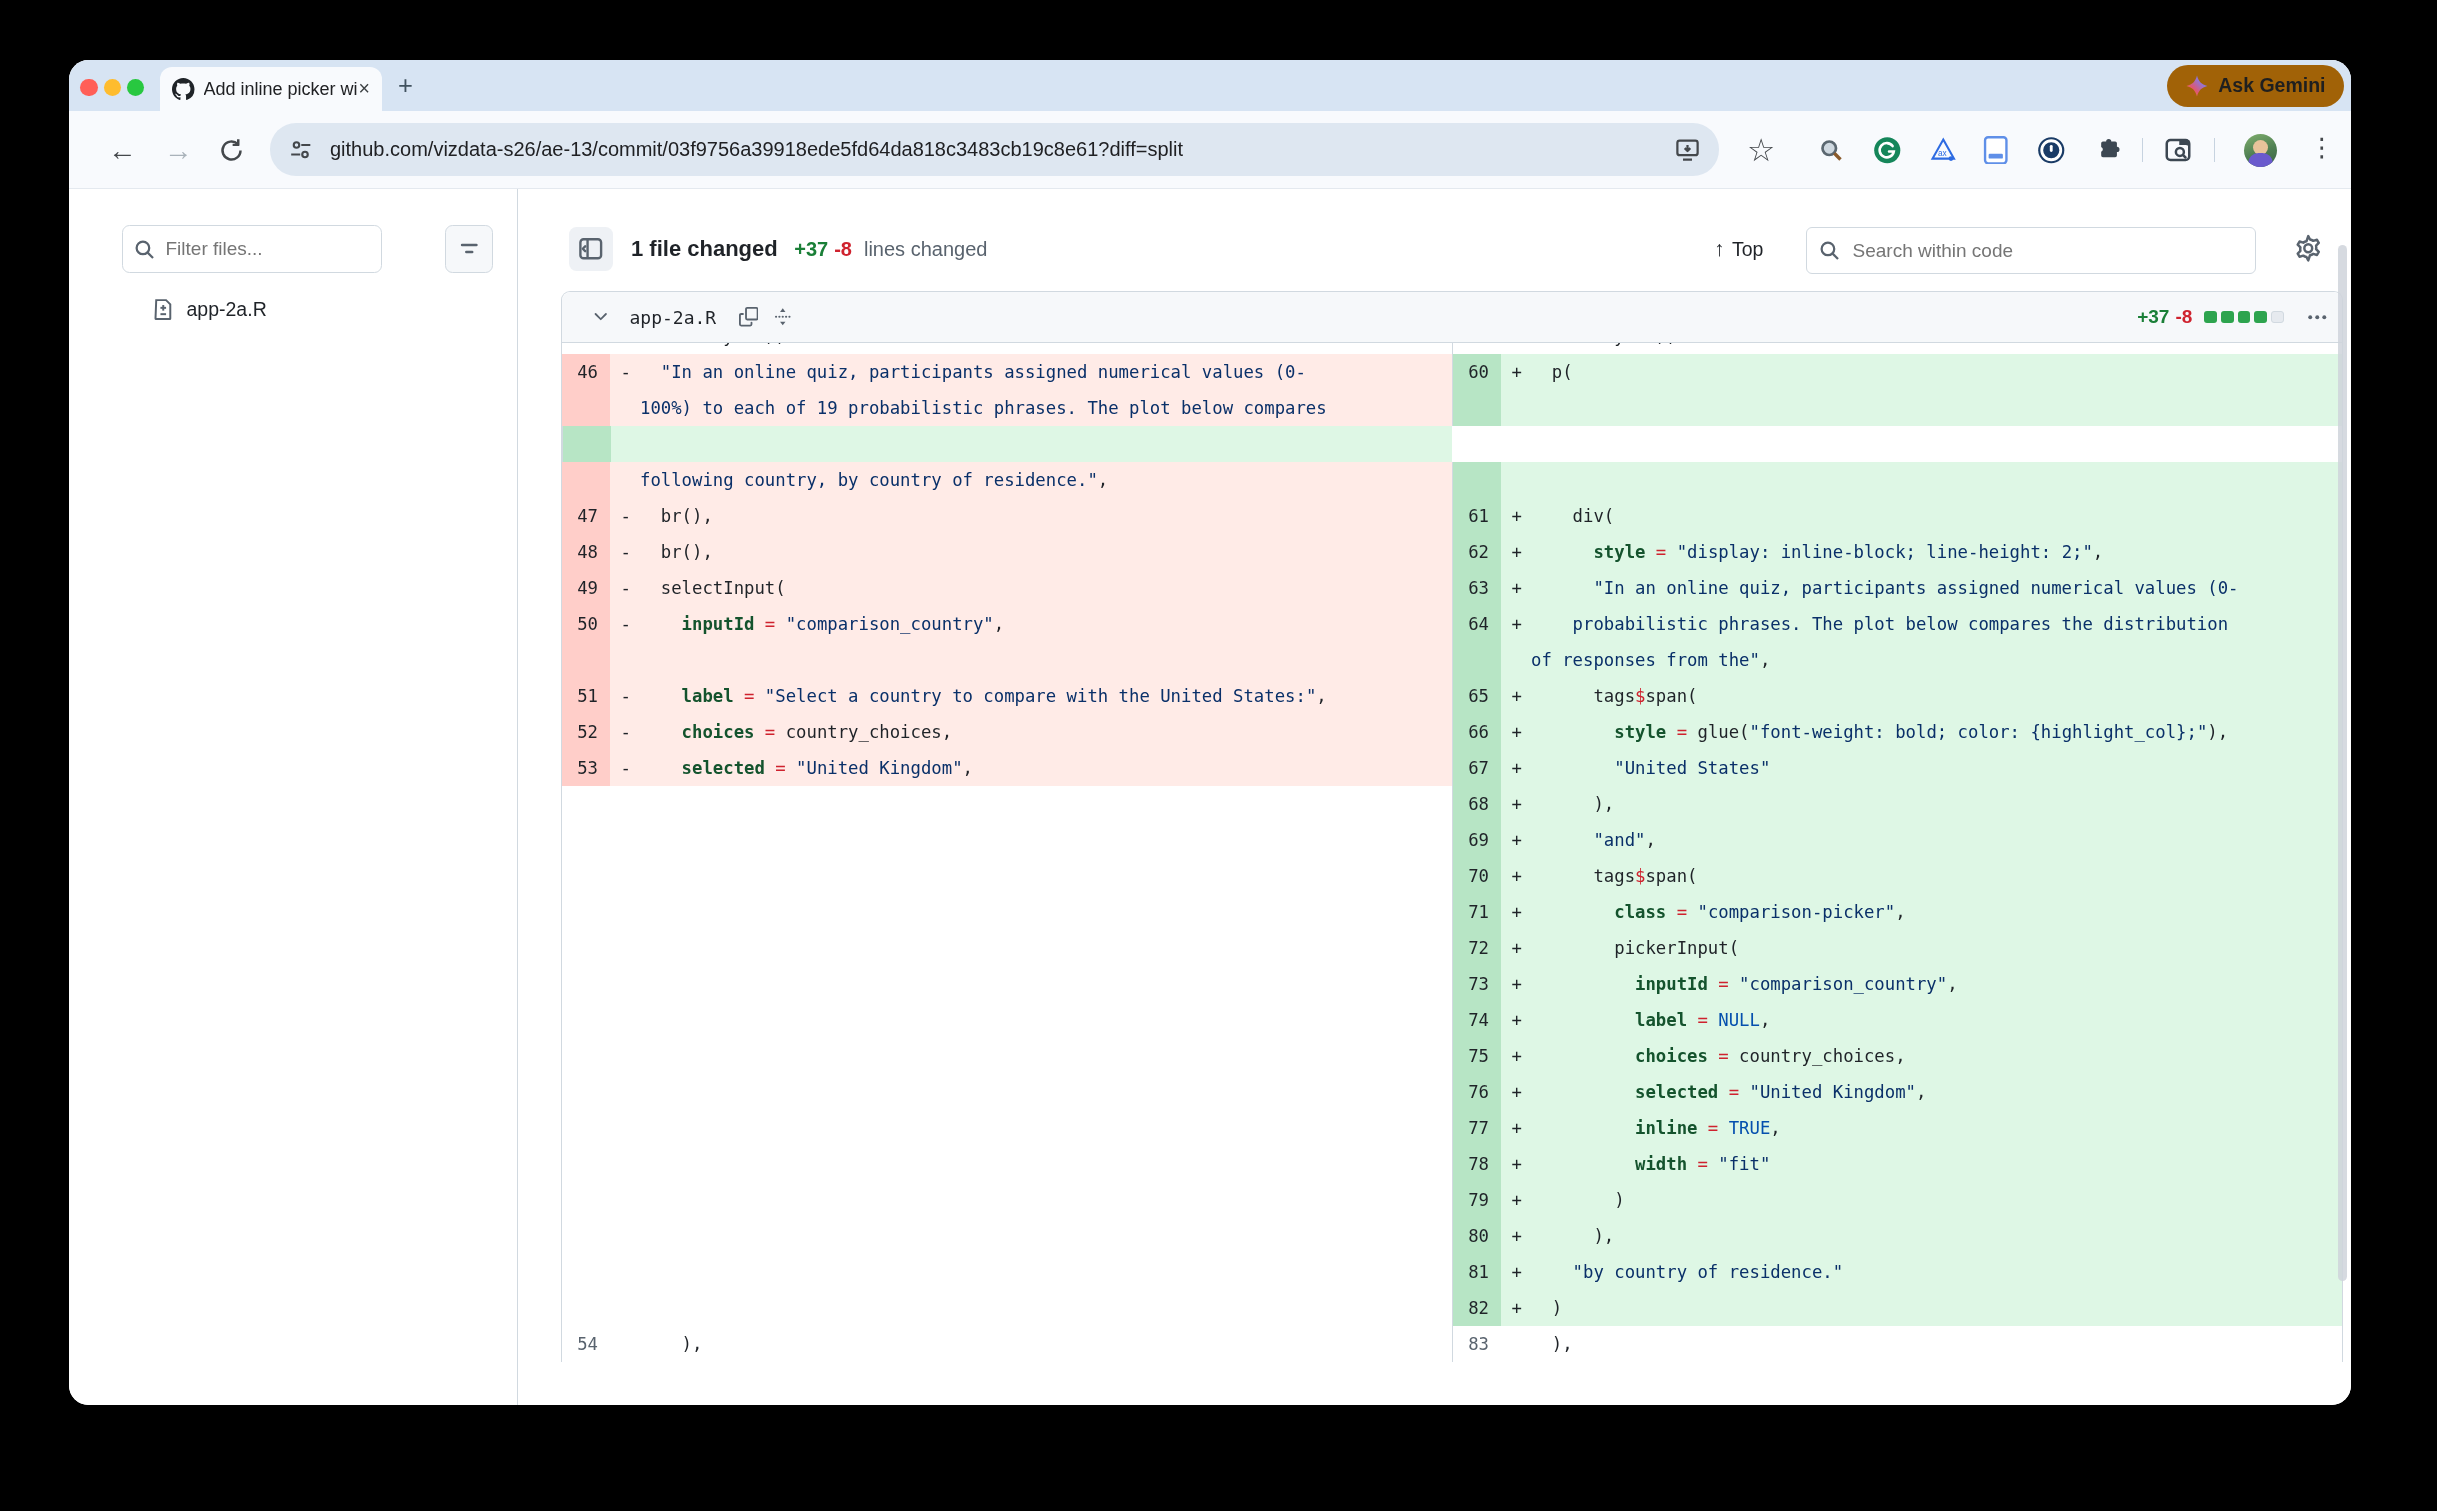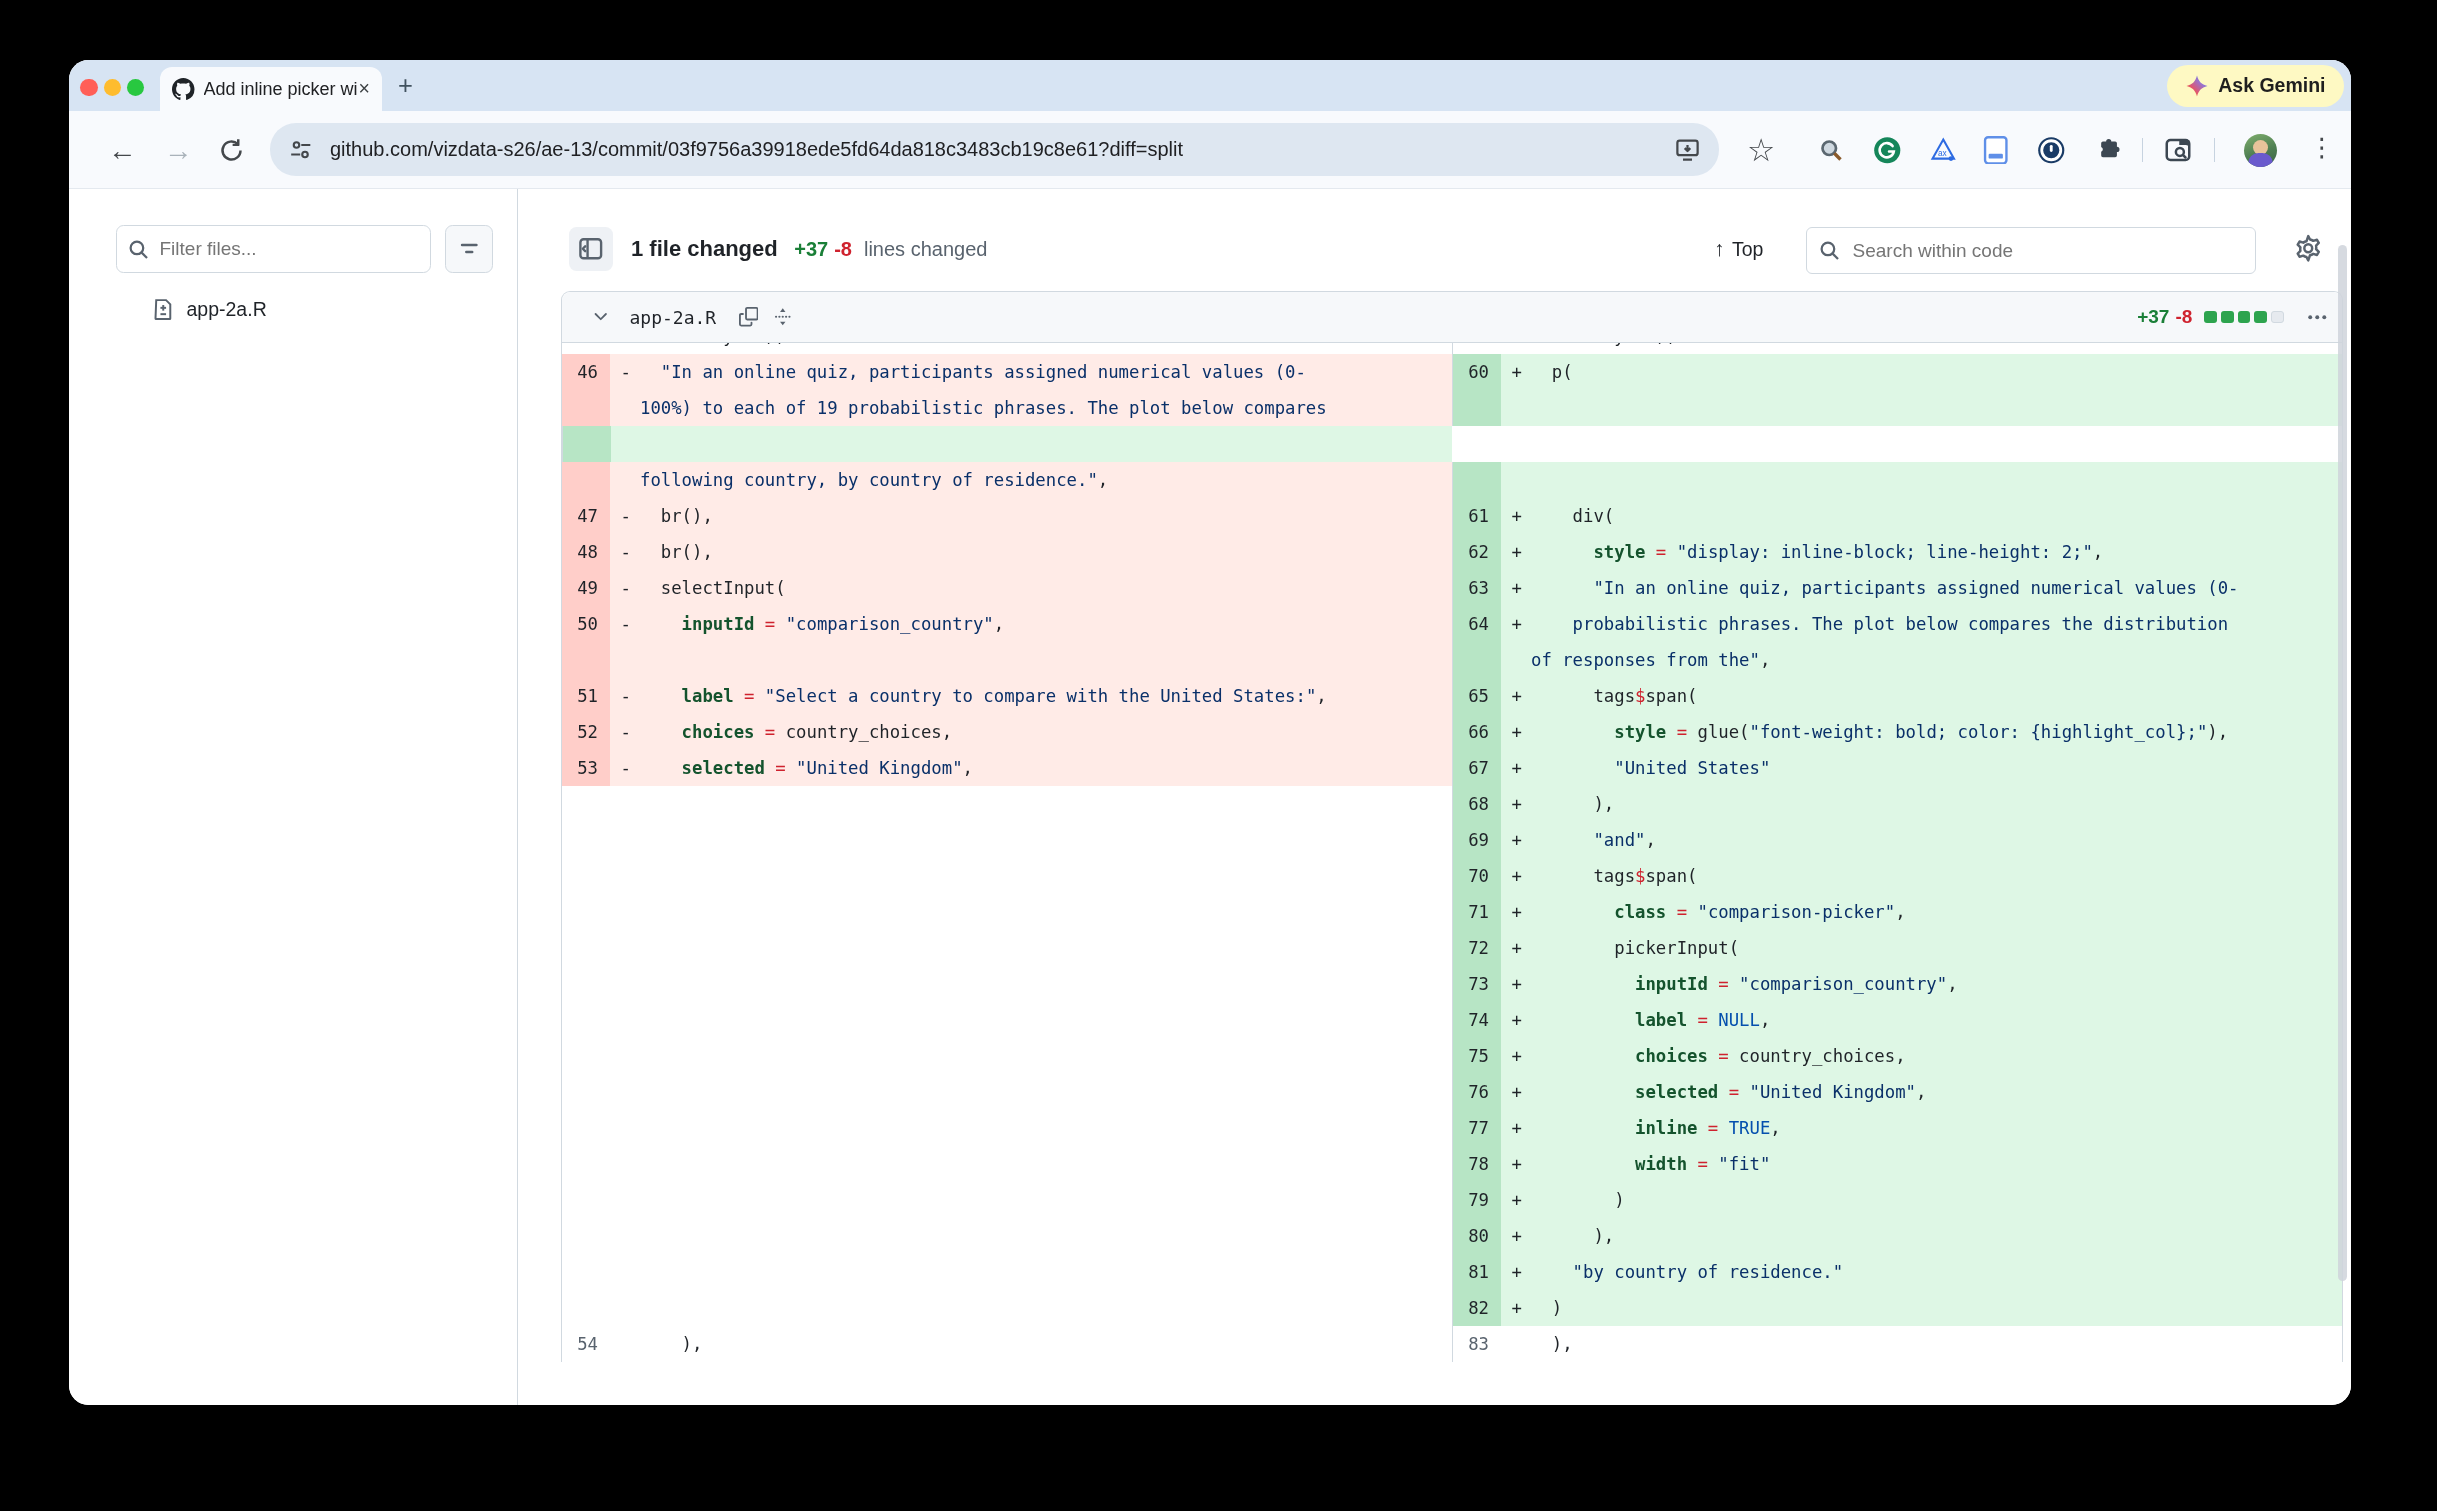--- a/index.html
+++ b/index.html
@@ -9,41 +9,41 @@
        overflow:hidden;background:#fff;}
   
   .tabstrip{position:relative;height:51px;background:#d7e4f3;}
   .tl{position:absolute;top:19px;width:17.3px;height:17.3px;border-radius:50%;}
   .tl.red{left:11.3px;background:#ff5f57;} .tl.yellow{left:35px;background:#febc2e;} .tl.green{left:58px;background:#28c840;}
   .tab{position:absolute;left:91px;bottom:0;width:222px;height:44px;background:#f8fafd;
        border-radius:12px 12px 0 0;display:flex;align-items:center;padding:0 10.5px 0 12px;box-sizing:border-box;}
   .tab-title{flex:1;font-size:18px;color:#202124;white-space:nowrap;overflow:hidden;margin-left:9px;}
   .tab-close{font-size:19.5px;color:#3c4043;line-height:1;padding:0 1.5px;}
   .newtab{position:absolute;left:329px;top:10.5px;font-size:25.5px;color:#41525f;}
-  .gemini{position:absolute;right:7.5px;top:4.5px;height:42px;background:#fef9c3;border-radius:21px;
+  .gemini{position:absolute;right:7.5px;top:4.5px;height:42px;background:#a16207;border-radius:21px;
           display:flex;align-items:center;gap:9px;padding:0 18px;}
   .gemini span{font-size:19.5px;font-weight:700;color:#1f1f1f;}
   
   .toolbar{position:relative;height:78px;background:#f8fafd;border-bottom:0.8px solid #e4e9ef;box-sizing:border-box;}
   .navic{position:absolute;top:0;height:78px;display:flex;align-items:center;font-size:28.5px;color:#44484c;}
   .navic.dim{color:#a9b2ba;}
   .omni{position:absolute;left:201px;top:12px;width:1449px;height:53px;border-radius:26px;background:#dee7f1;
         display:flex;align-items:center;box-sizing:border-box;padding:0 18px;}
   .omni .url{font-size:20px;color:#202124;margin-left:16.5px;white-space:nowrap;overflow:hidden;flex:1;}
   .exticon{position:absolute;top:24px;width:30px;height:30px;display:flex;align-items:center;justify-content:flex-start;}
   .vsep{position:absolute;top:27px;width:0.8px;height:24px;background:#c7d3e0;}
   .avatar{position:absolute;top:22.5px;width:33px;height:33px;border-radius:50%;overflow:hidden;
           background:linear-gradient(160deg,#7fae6d 0%,#4e7e52 55%,#3c6246 100%);}
   .avatar .head{position:absolute;left:9px;top:6px;width:15px;height:15px;border-radius:50%;background:#e8c39a;}
   .avatar .body{position:absolute;left:3.8px;top:19.5px;width:25.5px;height:16.5px;border-radius:10.5px 10.5px 0 0;background:#6a5acd;}
   .kebab{position:absolute;top:21px;font-size:25.5px;color:#44484c;}
   
   .content{position:absolute;top:129px;left:0;right:0;bottom:0;display:flex;background:#fff;}
   .sidebar{width:449px;border-right:0.8px solid #d1d9e0;position:relative;box-sizing:border-box;}
-  .filterbox{position:absolute;left:47px;top:36px;width:315px;height:48px;border:0.8px solid #d1d9e0;border-radius:7.5px;
+  .filterbox{position:absolute;left:53px;top:36px;width:260px;height:48px;border:0.8px solid #d1d9e0;border-radius:7.5px;
              display:flex;align-items:center;box-sizing:border-box;padding:0 10.5px;background:#fff;}
   .filterbox input{border:0;outline:0;font-size:19px;color:#59636e;margin-left:9px;width:100%;
                    font-family:"Liberation Sans",sans-serif;background:transparent;}
   .filterbtn{position:absolute;left:376px;top:36px;width:48px;height:48px;border:0.8px solid #d1d9e0;border-radius:7.5px;
              background:#f6f8fa;display:flex;align-items:center;justify-content:center;box-sizing:border-box;}
   .filelist{position:absolute;left:0;top:99px;width:100%;}
   .fileitem{display:flex;align-items:center;height:42px;padding-left:83px;gap:12px;}
   .fileitem span{font-size:19.5px;color:#1f2328;}
   .maincol{flex:1;position:relative;}
   .diffbar{position:absolute;left:51px;top:36px;height:48px;display:flex;align-items:center;gap:6px;}

